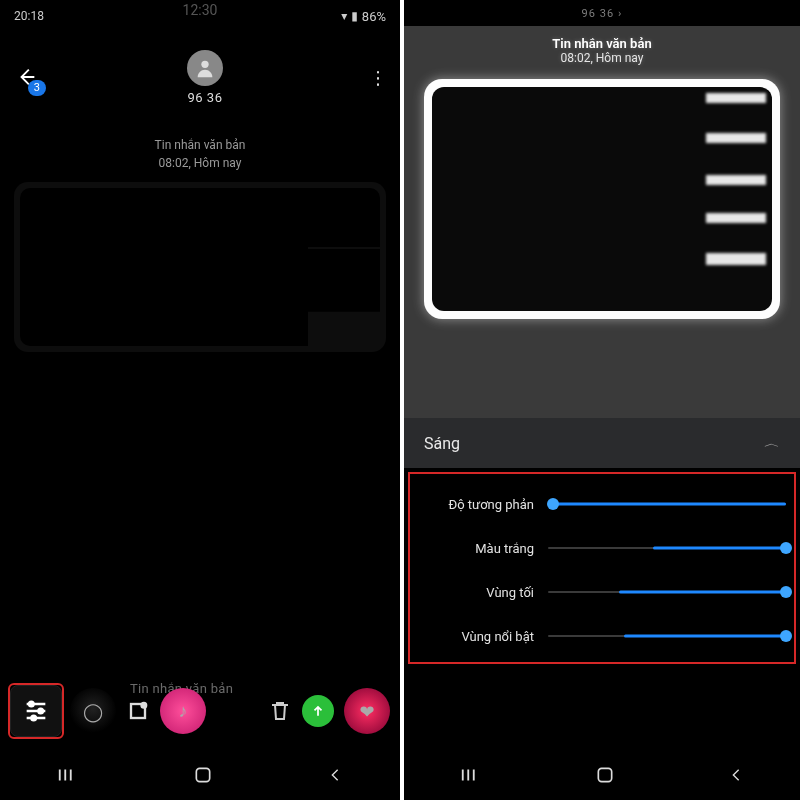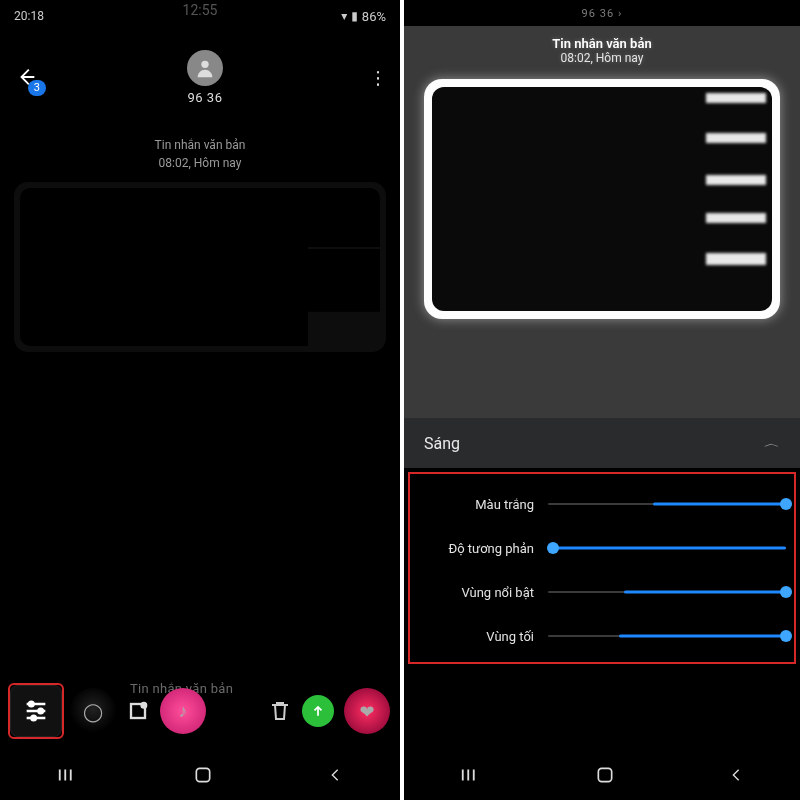--- a/index.html
+++ b/index.html
@@ -294,21 +294,21 @@
   }
   .right .nav-bar { background:#000; }
   .stroke { fill:none; stroke-width:2; }
 </style>
 </head>
 <body>
 
 <div class="panel left">
   <div class="status-bar">
     <span>20:18</span>
-    <span class="ghost-time">12:55</span>
+    <span class="ghost-time">12:30</span>
     <span class="status-right">
       <span>▾</span>
       <span>▮</span>
       <span class="bat">86%</span>
     </span>
   </div>
 
   <div class="chat-header">
     <div class="back">
       <svg width="22" height="22" viewBox="0 0 24 24" class="stroke">
@@ -410,51 +410,51 @@
 
   <div class="section-header">
     <span>Sáng</span>
     <span class="chev">︿</span>
   </div>
 
   <div class="sliders">
     <span class="red-frame"></span>
     <div id="slider-list">
         <div class="sl-row">
-          <div class="sl-label">Màu trắng</div>
-          <div class="sl-track">
-            <div class="baseline"></div>
-            <div class="fill" style="left:44%;right:0%"></div>
-            <div class="thumb" style="left:100%"></div>
-          </div>
-        </div>
-        <div class="sl-row">
           <div class="sl-label">Độ tương phản</div>
           <div class="sl-track">
             <div class="baseline"></div>
             <div class="fill" style="left:2%;right:0%"></div>
             <div class="thumb" style="left:2%"></div>
           </div>
         </div>
         <div class="sl-row">
-          <div class="sl-label">Vùng nổi bật</div>
+          <div class="sl-label">Màu trắng</div>
           <div class="sl-track">
             <div class="baseline"></div>
-            <div class="fill" style="left:32%;right:0%"></div>
+            <div class="fill" style="left:44%;right:0%"></div>
             <div class="thumb" style="left:100%"></div>
           </div>
         </div>
         <div class="sl-row">
           <div class="sl-label">Vùng tối</div>
           <div class="sl-track">
             <div class="baseline"></div>
             <div class="fill" style="left:30%;right:0%"></div>
             <div class="thumb" style="left:100%"></div>
           </div>
         </div>
+        <div class="sl-row">
+          <div class="sl-label">Vùng nổi bật</div>
+          <div class="sl-track">
+            <div class="baseline"></div>
+            <div class="fill" style="left:32%;right:0%"></div>
+            <div class="thumb" style="left:100%"></div>
+          </div>
+        </div>
       </div>
   </div>
 
   <div class="nav-bar">
     <span class="nav">
       <svg width="22" height="18" viewBox="0 0 24 18" class="stroke" style="stroke:#ddd">
           <path d="M3 3v12M9 3v12M15 3v12"></path>
         </svg>
     </span>
     <span class="nav">

